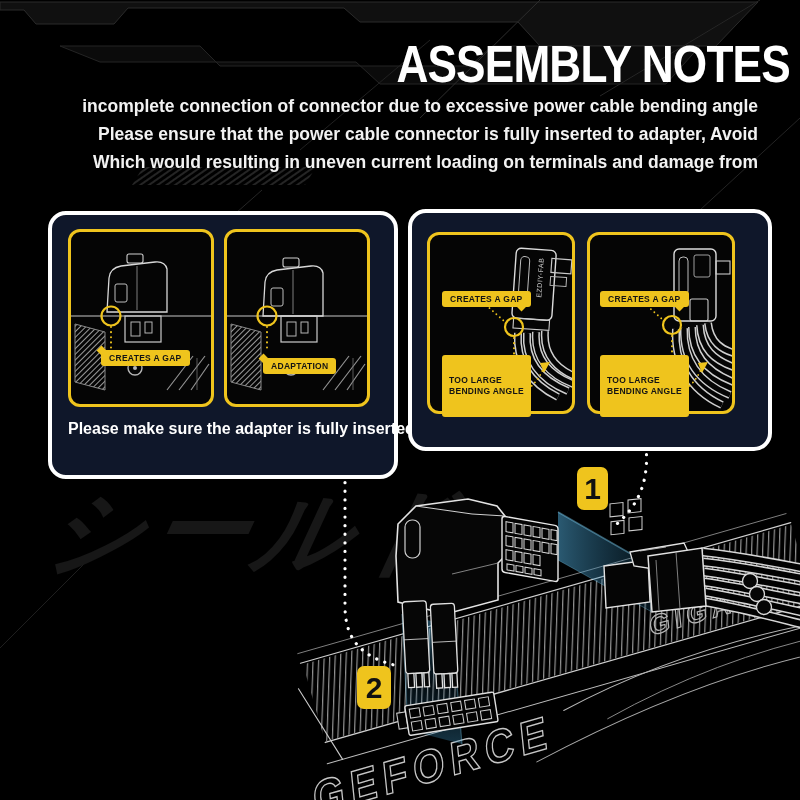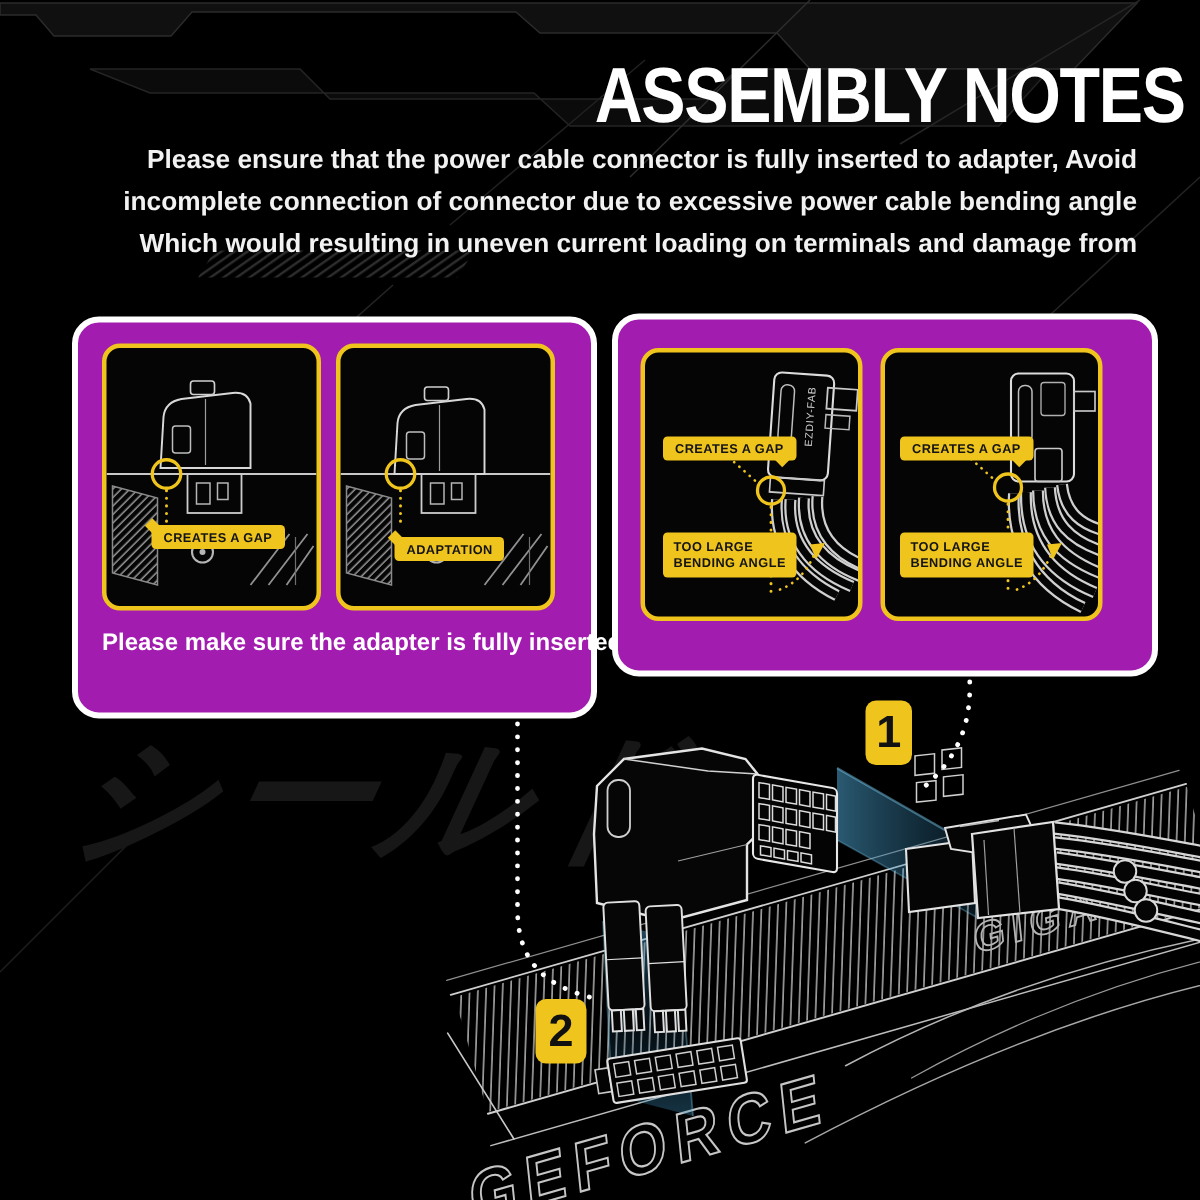--- a/index.html
+++ b/index.html
@@ -14,21 +14,21 @@
          white-space:nowrap;z-index:5;}
   .intro{position:absolute;top:92px;right:42px;width:710px;text-align:right;color:#f2f2f2;
          font-size:17.5px;line-height:28px;font-weight:700;z-index:5;}
   .intro div{white-space:nowrap;}
 
   .watermark{position:absolute;left:48px;top:468px;font-size:96px;font-weight:700;
              font-style:italic;color:#171717;letter-spacing:6px;transform:skewX(-12deg);
              z-index:1;white-space:nowrap;}
 
   
-  .panel{position:absolute;border:4px solid #fff;border-radius:18px;background:#a21caf;z-index:4;}
+  .panel{position:absolute;border:4px solid #fff;border-radius:18px;background:#0f172a;z-index:4;}
   .panel-left{left:48px;top:211px;width:342px;height:260px;}
   .panel-right{left:408px;top:209px;width:356px;height:234px;}
   .figs{display:flex;}
   .panel-left .figs{padding:14px 0 0 16px;gap:10px;}
   .panel-right .figs{padding:19px 0 0 15px;gap:12px;}
   .fig{position:relative;border:3px solid var(--yellow);border-radius:12px;background:#050505;
        box-sizing:border-box;}
   .panel-left .fig{width:146px;height:178px;}
   .panel-right .fig{width:148px;height:182px;}
   .fig svg{position:absolute;left:0;top:0;width:100%;height:100%;}
@@ -38,21 +38,21 @@
 
   :root{--yellow:#efc41d;}
 
   .callout{position:absolute;background:var(--yellow);color:#141414;font-weight:700;
            font-size:8.5px;letter-spacing:.3px;padding:3px 8px;border-radius:3px;
            white-space:nowrap;z-index:2;}
   .callout.tail-tl::before{content:"";position:absolute;left:-3px;top:-3px;width:7px;height:7px;
            background:var(--yellow);transform:rotate(45deg);}
   .callout.tail-br::before{content:"";position:absolute;right:6px;bottom:-3px;width:7px;height:7px;
            background:var(--yellow);transform:rotate(45deg);}
-  .callout.two-line{line-height:11px;padding:4px 7px;}
+  .callout.two-line{line-height:11px;padding:20px 7px;}
 
   
   .badge{position:absolute;background:var(--yellow);color:#111;font-weight:700;
          display:flex;align-items:center;justify-content:center;border-radius:7px;
          font-size:30px;z-index:6;}
   .badge-1{left:577px;top:467px;width:31px;height:43px;}
   .badge-2{left:357px;top:666px;width:34px;height:43px;}
 </style>
 </head>
 <body>
@@ -74,22 +74,22 @@
     <line x1="60" y1="330" x2="150" y2="240" stroke="#222222" stroke-width="1"></line>
     <line x1="0" y1="648" x2="96" y2="552" stroke="#1e1e1e" stroke-width="1"></line>
     <line x1="210" y1="236" x2="262" y2="190" stroke="#262626" stroke-width="1"></line>
     <polygon points="143,167 316,167 305,185 132,185" fill="url(#decoHatch)"></polygon>
   </svg>
 
   <div class="watermark">シールド</div>
 
   <h1 class="title">ASSEMBLY NOTES</h1>
   <div class="intro">
+    <div>incomplete connection of connector due to excessive power cable bending angle</div>
     <div>Please ensure that the power cable connector is fully inserted to adapter, Avoid</div>
-    <div>incomplete connection of connector due to excessive power cable bending angle</div>
     <div>Which would resulting in uneven current loading on terminals and damage from</div>
   </div>
 
   <svg class="layer" style="z-index:2" viewBox="0 0 800 800">
     <defs>
       <pattern id="fins" width="5.5" height="12" patternUnits="userSpaceOnUse" patternTransform="rotate(18)">
         <line x1="2.5" y1="0" x2="2.5" y2="12" stroke="#b0b0b0" stroke-width="1"></line>
       </pattern>
       <pattern id="hatchFig" width="4" height="4" patternUnits="userSpaceOnUse" patternTransform="rotate(45)">
         <line x1="1.5" y1="0" x2="1.5" y2="4" stroke="#9a9a9a" stroke-width="1"></line>

